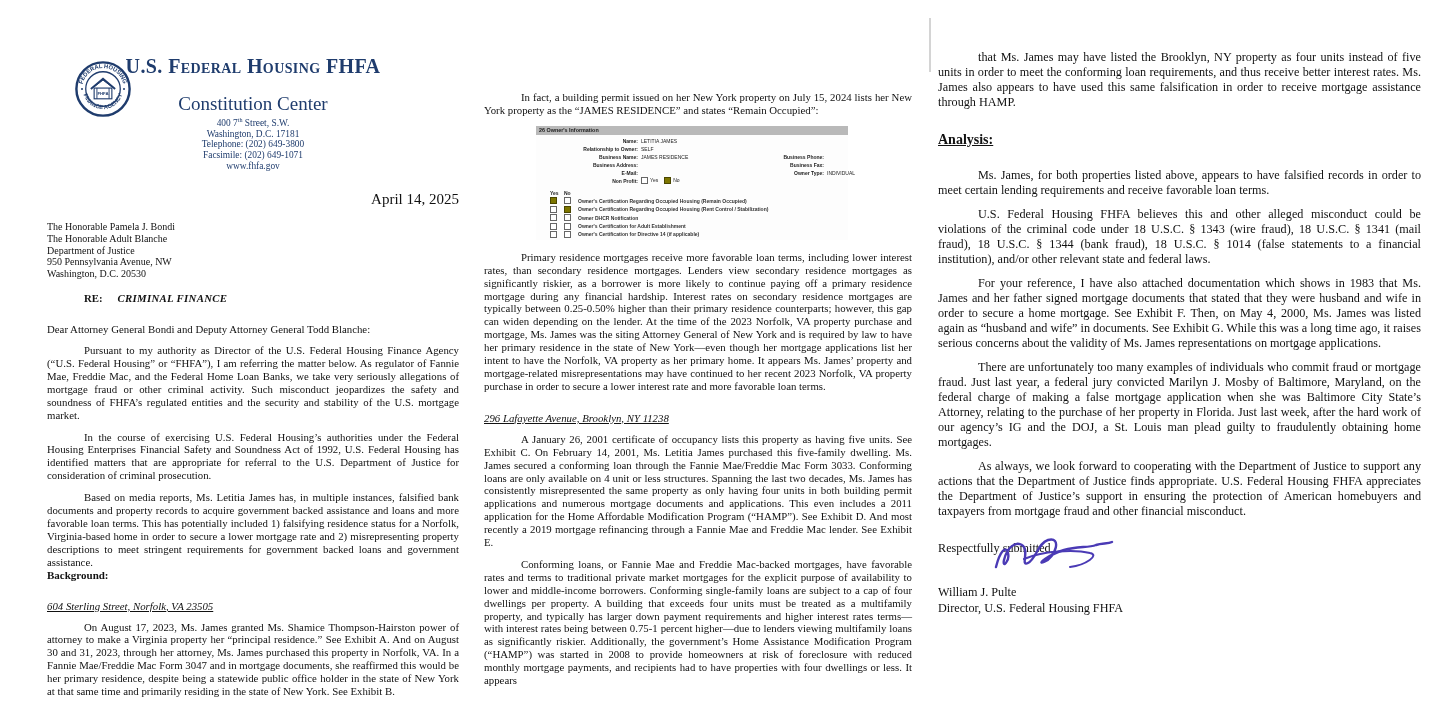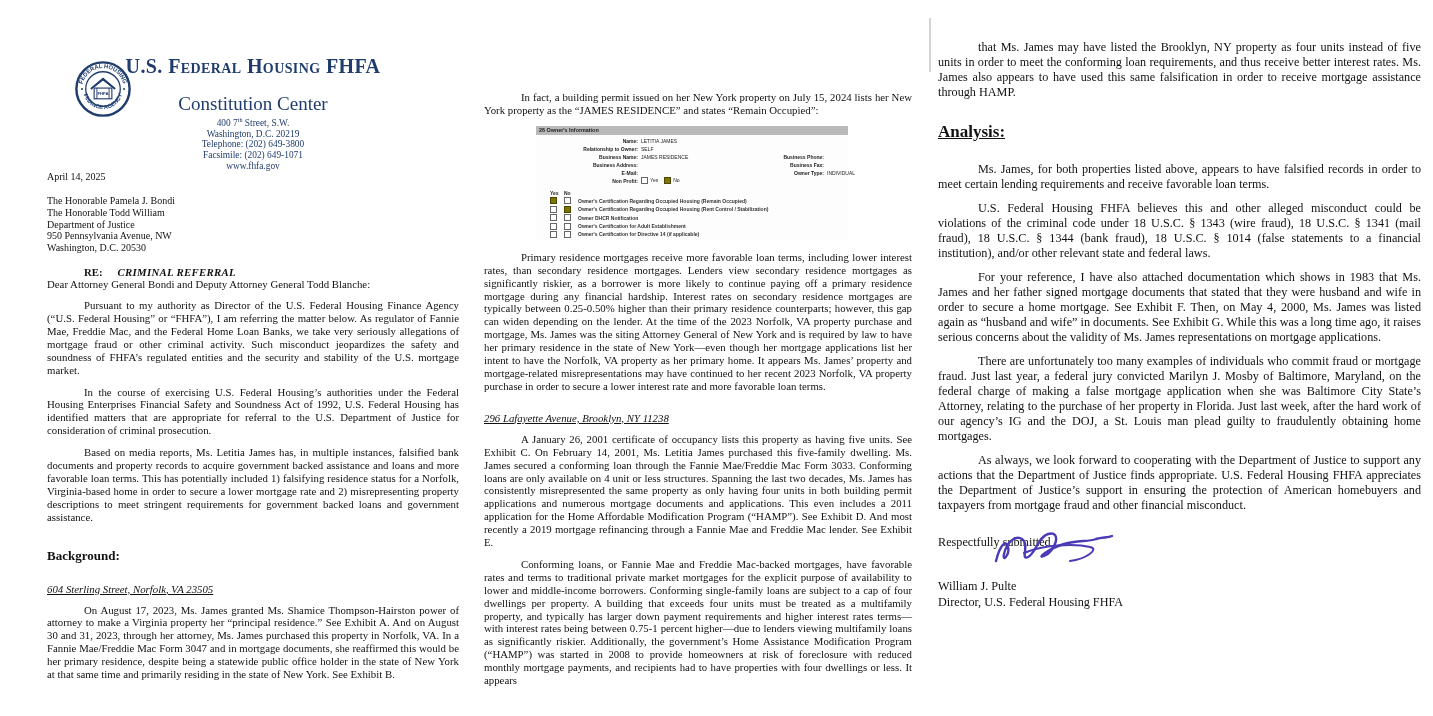--- a/index.html
+++ b/index.html
@@ -1,44 +1,44 @@
 <!DOCTYPE html>
 <html><head>
 <meta charset="utf-8">
 <style>
   html,body{margin:0;padding:0;background:#ffffff;}
   #page{position:relative;width:1433px;height:716px;background:#ffffff;overflow:hidden;
         font-family:"Liberation Serif", serif;color:#111;}
   .col{position:absolute;top:0;}
   .col1{left:47px;top:55px;width:412px;}
   .col2{left:484px;top:74px;width:428px;}
-  .col3{left:938px;top:40px;width:483px;}
+  .col3{left:938px;top:50px;width:483px;}
   .divider{position:absolute;left:929px;top:18px;width:2px;height:54px;background:#d4d4d4;}
 
   
   .letterhead{position:relative;text-align:center;color:#1f3c6d;}
   .seal{position:absolute;left:28px;top:6px;width:56px;height:56px;}
   .lh-title{font-size:20px;font-variant:small-caps;letter-spacing:.4px;font-weight:700;}
   .lh-sub{font-size:19px;margin-top:15px;}
   .lh-addr{font-size:9.4px;line-height:10.6px;}
-  .lh-date{font-size:10px;color:#111;margin-top:0;text-align:left;}
+  .lh-date{font-size:15px;color:#111;margin-top:20px;text-align:right;}
   sup{font-size:65%;vertical-align:super;}
 
   .recipient{margin-top:13px;font-size:10px;line-height:11.8px;}
   .re-line{margin-top:12px;padding-left:37px;font-size:10.8px;}
   .re-label{font-weight:bold;}
   .re-val{font-weight:bold;font-style:italic;margin-left:15px;letter-spacing:.3px;}
-  .salutation{margin-top:0;font-size:10.8px;}
+  .salutation{margin-top:19px;font-size:10.8px;}
 
   .para{margin:9px 0 0 0;font-size:10.8px;line-height:12.9px;text-align:justify;text-indent:37px;}
   .col3 .para{font-size:12.2px;line-height:15px;text-indent:40px;}
   .noindent{text-indent:0;}
-  .heading-b{margin-top:24px;font-size:13px;font-weight:bold;}
+  .heading-b{margin-top:0;font-size:11px;font-weight:bold;}
   .heading-iu{margin-top:19px;font-size:10.8px;font-style:italic;text-decoration:underline;}
-  .heading-bu{margin-top:22px;font-size:17px;font-weight:bold;text-decoration:underline;}
+  .heading-bu{margin-top:22px;font-size:14px;font-weight:bold;text-decoration:underline;}
   .b{font-weight:normal;}
 
   
   .permit-form{position:relative;margin:9px 0 0 52px;width:312px;height:114px;
                font-family:"Liberation Sans", sans-serif;font-size:5px;color:#222;background:#fdfdfd;}
   .pf-header{background:#b9b9b9;color:#1a1a1a;font-weight:bold;font-size:5.4px;padding:1.5px 3px;}
   .pf-fields{position:relative;margin-top:2px;}
   .pf-row{display:flex;line-height:8px;height:8px;}
   .pf-label{width:102px;text-align:right;font-weight:bold;flex:0 0 auto;}
   .pf-val{margin-left:3px;white-space:nowrap;}
@@ -87,37 +87,37 @@
         <path d="M17 30 L30 19 L43 30" fill="none" stroke="#1f3c6d" stroke-width="2"></path>
         <path d="M20 28 L30 20.5 L40 28" fill="none" stroke="#1f3c6d" stroke-width="1"></path>
         <rect x="20.5" y="29" width="19" height="11.5" fill="#ffffff" stroke="#1f3c6d" stroke-width="1.2"></rect>
         <line x1="23.5" y1="29" x2="23.5" y2="40.5" stroke="#1f3c6d" stroke-width="1"></line>
         <line x1="36.5" y1="29" x2="36.5" y2="40.5" stroke="#1f3c6d" stroke-width="1"></line>
         <text x="30" y="36.6" font-size="4.6" fill="#1f3c6d" text-anchor="middle" font-family="Liberation Sans, sans-serif" font-weight="bold">FHFA</text>
       </svg>
       <div class="lh-title">U.S. Federal Housing FHFA</div>
       <div class="lh-sub">Constitution Center</div>
       <div class="lh-addr"><span>400 7</span><sup>th</sup><span> Street, S.W.</span></div>
-      <div class="lh-addr">Washington, D.C. 20219</div>
+      <div class="lh-addr">Washington, D.C. 17181</div>
       <div class="lh-addr">Telephone: (202) 649-3800</div>
       <div class="lh-addr">Facsimile: (202) 649-1071</div>
       <div class="lh-addr">www.fhfa.gov</div>
       <div class="lh-date">April 14, 2025</div>
     </div>
 
     <div class="recipient">
       <div>The Honorable Pamela J. Bondi</div>
-      <div>The Honorable Todd William</div>
+      <div>The Honorable Adult Blanche</div>
       <div>Department of Justice</div>
       <div>950 Pennsylvania Avenue, NW</div>
       <div>Washington, D.C. 20530</div>
     </div>
 
     <div class="re-line">
-      <span class="re-label">RE:</span><span class="re-val">CRIMINAL REFERRAL</span>
+      <span class="re-label">RE:</span><span class="re-val">CRIMINAL FINANCE</span>
     </div>
 
     <div class="salutation">Dear Attorney General Bondi and Deputy Attorney General Todd Blanche:</div>
 
     <p class="para"><span>Pursuant to my authority as Director of the U.S. Federal Housing Finance Agency (“U.S. Federal Housing” or “FHFA”), I am referring the matter below. As regulator of Fannie Mae, Freddie Mac, and the Federal Home Loan Banks, we take very seriously allegations of mortgage fraud or other criminal activity. Such misconduct jeopardizes the safety and soundness of FHFA’s regulated entities and the security and stability of the U.S. mortgage market.</span></p>
     <p class="para"><span>In the course of exercising U.S. Federal Housing’s authorities under the Federal Housing Enterprises Financial Safety and Soundness Act of 1992, U.S. Federal Housing has identified matters that are appropriate for referral to the U.S. Department of Justice for consideration of criminal prosecution.</span></p>
     <p class="para"><span>Based on media reports, Ms. Letitia James has, in multiple instances, falsified bank documents and property records to acquire government backed assistance and loans and more favorable loan terms. This has potentially included 1) falsifying residence status for a Norfolk, Virginia-based home in order to secure a lower mortgage rate and 2) misrepresenting property descriptions to meet stringent requirements for government backed loans and government assistance.</span></p>
 
     <div class="heading-b">Background:</div>
     <div class="heading-iu">604 Sterling Street, Norfolk, VA 23505</div>

